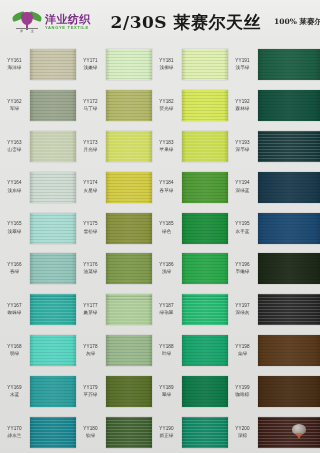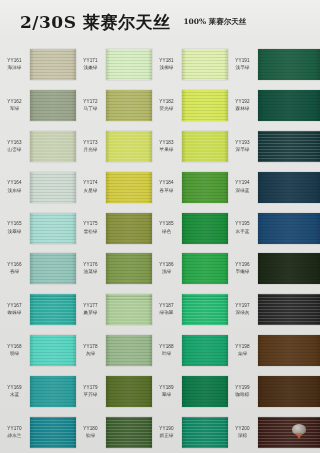--- a/index.html
+++ b/index.html
@@ -94,21 +94,21 @@
     letter-spacing: 0.7px;
     margin-top: 1px;
     white-space: nowrap;
   }
 
   #title-main {
     font-family: "DejaVu Serif", "Liberation Serif", serif;
     font-size: 17px;
     font-weight: bold;
     color: #1a1a1a;
-    margin-left: 8px;
+    margin-left: 20px;
     letter-spacing: 0.5px;
     white-space: nowrap;
   }
 
   #title-sub {
     font-family: "DejaVu Serif", "Liberation Serif", serif;
     font-size: 7.5px;
     font-weight: bold;
     color: #2a2a2a;
     margin-left: 13px;
@@ -236,20 +236,36 @@
     opacity: 0.85;
   }
 </style>
 </head>
 <body>
 
 <div id="card">
 
   <div id="header">
 
+    <div id="logo-group">
+      <div id="logo-mark">
+        <span class="leaf-l"></span>
+        <span class="leaf-r"></span>
+        <span class="petal"></span>
+        <span class="stem"></span>
+        <span class="base">
+          <span>洋</span>
+          <span>业</span>
+        </span>
+      </div>
+      <div id="logo-text">
+        <div id="logo-cn">洋业纺织</div>
+        <div id="logo-en">YANGYE TEXTILE</div>
+      </div>
+    </div>
 
     <div id="title-main">2/30S 莱赛尔天丝</div>
     <div id="title-sub">100% 莱赛尔天丝</div>
   </div>
 
   <div id="grid">
     <div class="column col-0">
       <div class="paper"></div>
     <div class="swatch-row">
           <div class="label-box">

